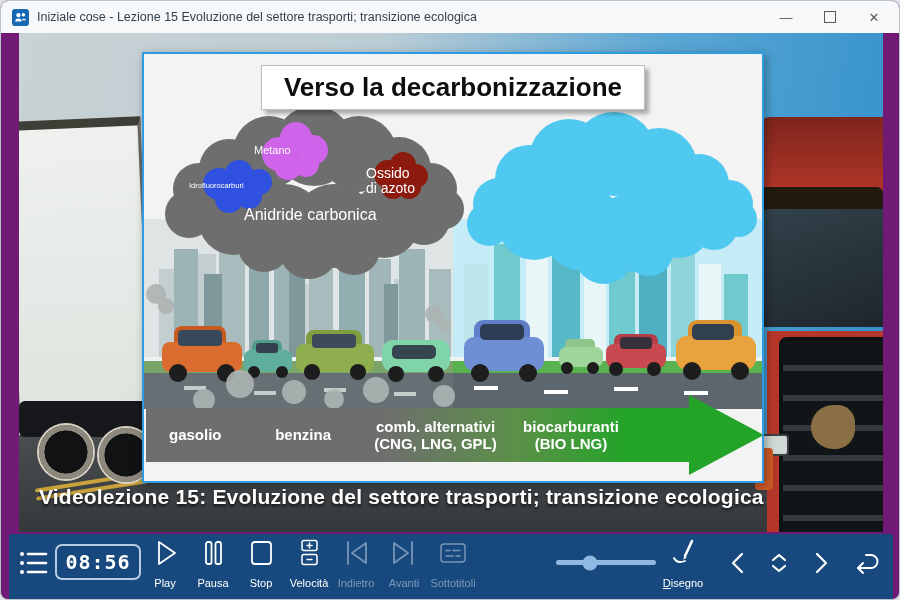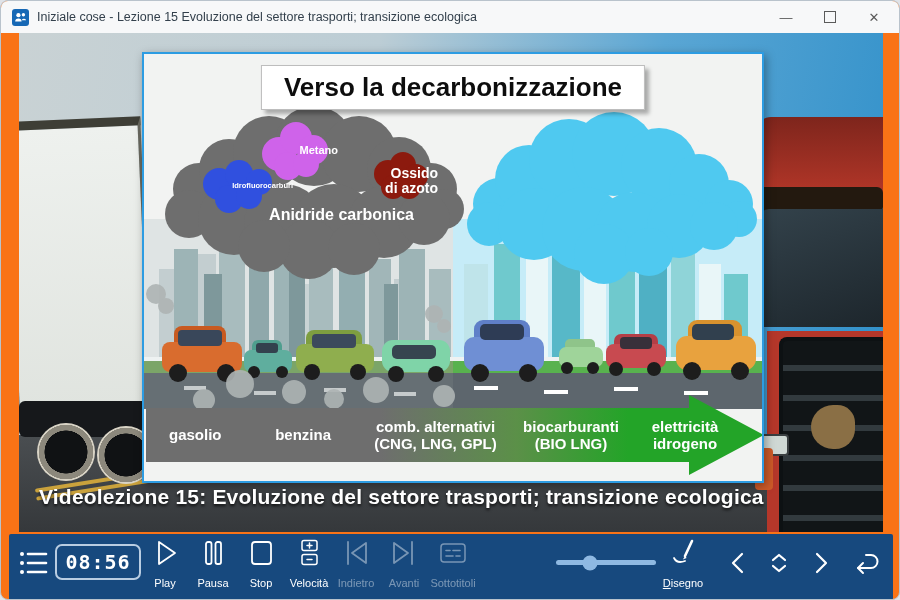--- a/index.html
+++ b/index.html
@@ -1,16 +1,16 @@
 <!DOCTYPE html>
 <html><head>
 <meta charset="utf-8">
 <style>
   html,body{margin:0;padding:0;width:900px;height:600px;background:#dfe3e8;font-family:"Liberation Sans",sans-serif;}
-  .window{position:absolute;inset:0;background:#f97316;border:1px solid #b9c3cc;border-radius:8px;overflow:hidden;box-sizing:border-box;}
+  .window{position:absolute;inset:0;background:#701a75;border:1px solid #b9c3cc;border-radius:8px;overflow:hidden;box-sizing:border-box;}
   
   .titlebar{position:absolute;left:0;top:0;right:0;height:32px;background:#f7f8f9;display:flex;align-items:center;}
   .appicon{width:17px;height:17px;margin-left:11px;border-radius:3px;background:#1668b5;display:flex;align-items:center;justify-content:center;flex:0 0 auto;}
   .titletext{margin-left:8px;font-size:12.5px;color:#33404c;white-space:nowrap;}
   .wctrl{position:absolute;top:0;height:32px;width:42px;display:flex;align-items:center;justify-content:center;color:#5a5a5a;font-size:13px;}
   .wc-min{right:92px}.wc-max{right:48px}.wc-close{right:4px}
   .maxbox{width:10px;height:10px;border:1px solid #5a5a5a;}
   
   .video{position:absolute;left:18px;top:32px;width:864px;height:499px;overflow:hidden;background:linear-gradient(100deg,#c9d2d4 0%,#bccdd5 38%,#5aa6d4 68%,#2e8fc9 100%);}
   .road{position:absolute;left:0;right:0;top:402px;bottom:0;background:linear-gradient(180deg,#4a4e51,#35383b);}
@@ -27,21 +27,21 @@
   .grilleframe{position:absolute;left:10px;right:0;top:214px;height:216px;background:#b5372a;}
   .grille{position:absolute;left:22px;right:0;top:220px;height:200px;background:repeating-linear-gradient(180deg,#111517 0 24px,#323a3e 24px 30px);border-radius:8px 0 0 8px;border:4px solid #0d1113;border-right:none;}
   .headlight{position:absolute;left:2px;bottom:12px;width:26px;height:18px;background:#cfd8d4;border-radius:4px;border:2px solid #3a3f41;}
   .fender{position:absolute;left:-2px;bottom:-22px;width:18px;height:42px;background:#cd5a28;border-radius:4px;}
   .bush{position:absolute;right:28px;top:372px;width:44px;height:44px;background:#8a6f45;border-radius:50% 40% 45% 50%;}
   .caption{position:absolute;left:20px;top:452px;color:#ffffff;font-size:21px;font-weight:bold;text-shadow:0 2px 3px rgba(0,0,0,.75);letter-spacing:.2px;}
   
   .slide{position:absolute;left:123px;top:19px;width:618px;height:427px;background:#f2f3f2;border:2px solid #2d9ce2;box-sizing:content-box;box-shadow:2px 3px 9px rgba(0,0,0,.35);}
   .slide svg{position:absolute;left:0;top:0;}
   .slidetitle{position:absolute;left:50%;top:11px;transform:translateX(-50%);background:#ffffff;border:1px solid #bdbdbd;box-shadow:4px 4px 4px rgba(0,0,0,.3);padding:6px 22px;font-size:26px;font-weight:bold;color:#0d0d0d;white-space:nowrap;}
-  .cloudlabel{position:absolute;color:#ffffff;font-weight:bold;text-align:right;line-height:1.1;}
+  .cloudlabel{position:absolute;color:#ffffff;font-weight:normal;text-align:left;line-height:1.1;}
   .lbl-idro{left:45px;top:128px;width:104px;font-size:7.5px;}
   .lbl-metano{left:110px;top:90px;width:84px;font-size:11px;}
   .lbl-ossido{left:222px;top:112px;width:72px;font-size:14px;}
   .lbl-anidride{left:100px;top:152px;width:170px;font-size:16px;}
   .fuellabels{position:absolute;left:2px;top:341px;width:616px;height:80px;text-decoration:underline;}
   .fuel{position:absolute;top:50%;transform:translate(-50%,-50%);color:#ffffff;font-weight:bold;font-size:15px;text-align:center;line-height:1.15;white-space:nowrap;}
   .f0{left:8%}.f1{left:25.5%}.f2{left:47%}.f3{left:69%}.f4{left:87.5%}
   
   .toolbar{position:absolute;left:8px;top:533px;width:884px;height:70px;background:#17497e;border-radius:2px;}
   .tbtn{position:absolute;top:5px;width:56px;text-align:center;color:#ffffff;}
@@ -303,24 +303,20 @@
             <div></div>
           </div>
         <div class="fuel f2">
             <div>comb. alternativi</div>
             <div>(CNG, LNG, GPL)</div>
           </div>
         <div class="fuel f3">
             <div>biocarburanti</div>
             <div>(BIO LNG)</div>
           </div>
-        <div class="fuel f4">
-            <div>elettricità</div>
-            <div>idrogeno</div>
-          </div>
       </div>
     </div>
 
     <div class="caption">Videolezione 15: Evoluzione del settore trasporti; transizione ecologica</div>
   </div>
 
   <div class="toolbar">
 
     <div class="tbtn" style="left:4px;top:14px;width:40px;">
       <svg width="32" height="30" viewBox="0 0 32 30">

